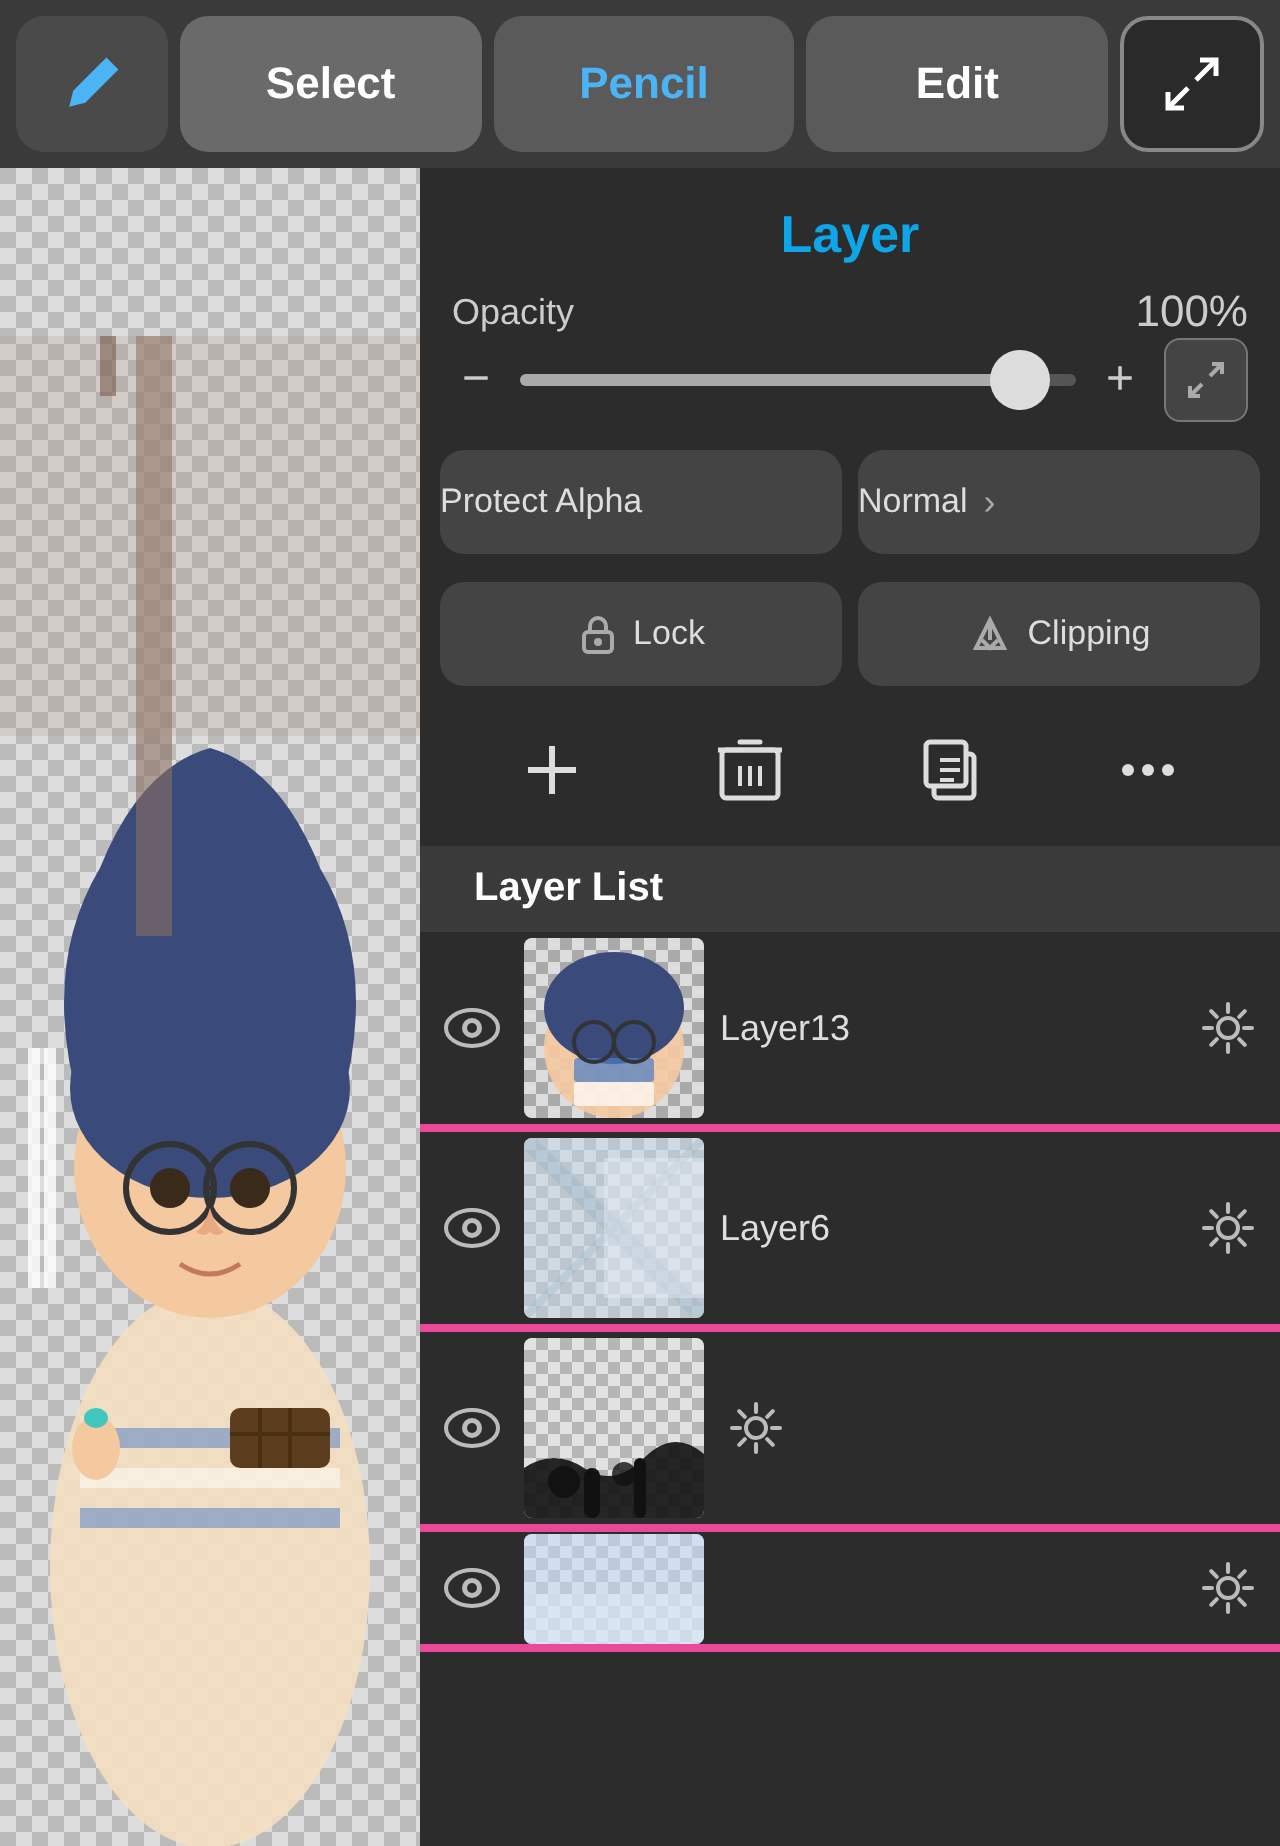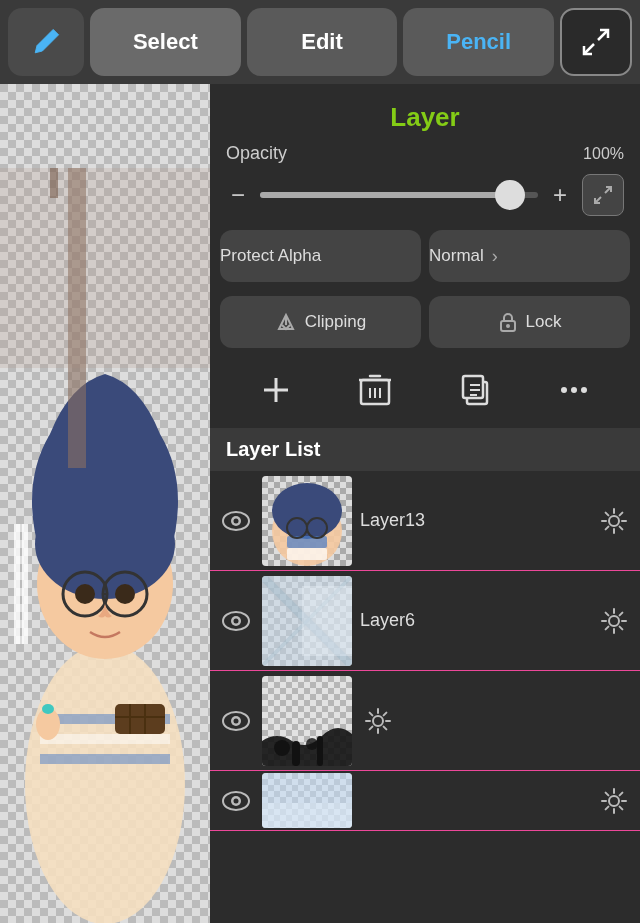--- a/index.html
+++ b/index.html
@@ -101,39 +101,38 @@
       display: flex;
       flex-direction: column;
     }
 
     
     .layer-header {
       text-align: center;
       padding: 18px 0 10px;
       font-size: 26px;
       font-weight: 600;
-      color: #84cc16;
+      color: #0ea5e9;
     }
 
     
     .opacity-section {
       padding: 0 16px 14px;
     }
     .opacity-row {
       display: flex;
       justify-content: space-between;
       align-items: center;
-      margin-bottom: 10px;
     }
     .opacity-label {
       font-size: 18px;
       color: #ccc;
     }
     .opacity-value {
-      font-size: 16px;
+      font-size: 22px;
       color: #ccc;
     }
     .slider-row {
       display: flex;
       align-items: center;
       gap: 10px;
     }
     .slider-minus, .slider-plus {
       font-size: 24px;
       color: #ccc;
@@ -241,30 +240,30 @@
       cursor: pointer;
     }
 
     
     .layer-list-section {
       flex: 1;
       overflow-y: auto;
     }
     .layer-list-header {
       background: #3a3a3a;
-      padding: 10px 16px;
+      padding: 10px 27px;
       font-size: 20px;
       font-weight: 700;
       color: #fff;
     }
     .layer-item {
       display: flex;
       align-items: center;
       height: 100px;
-      border-bottom: 1px solid #ec4899;
+      border-bottom: 4px solid #ec4899;
       background: #2c2c2c;
       gap: 8px;
       padding: 0 8px;
     }
     .layer-eye {
       width: 36px;
       height: 36px;
       display: flex;
       align-items: center;
       justify-content: center;
@@ -315,25 +314,25 @@
 
 <div class="toolbar">
   <button class="tool-icon-btn">
     <svg viewBox="0 0 40 40" fill="none" xmlns="http://www.w3.org/2000/svg">
       <path d="M8 32L10 24L28 6L34 12L16 30L8 32Z" fill="#4ab4f5" stroke="#4ab4f5" stroke-width="1"></path>
     </svg>
   </button>
   <button class="toolbar-btn selected">
     <span>Select</span>
   </button>
+  <button class="toolbar-btn active">
+    <span>Pencil</span>
+  </button>
   <button class="toolbar-btn">
     <span>Edit</span>
-  </button>
-  <button class="toolbar-btn active">
-    <span>Pencil</span>
   </button>
   <div class="expand-btn">
     <svg width="32" height="32" viewBox="0 0 32 32" fill="none">
       <polyline points="20,4 28,4 28,12" stroke="#fff" stroke-width="2.5" fill="none"></polyline>
       <polyline points="12,28 4,28 4,20" stroke="#fff" stroke-width="2.5" fill="none"></polyline>
       <line x1="28" y1="4" x2="18" y2="14" stroke="#fff" stroke-width="2.5"></line>
       <line x1="4" y1="28" x2="14" y2="18" stroke="#fff" stroke-width="2.5"></line>
     </svg>
   </div>
 </div>
@@ -426,34 +425,34 @@
       <span>Protect Alpha</span>
     </button>
     <button class="mode-btn mode-btn-normal">
       <span>Normal</span>
       <span class="chevron">›</span>
     </button>
   </div>
 
   <div class="clip-row">
     <button class="clip-btn">
+      <svg width="20" height="22" viewBox="0 0 20 22" fill="none">
+        <rect x="3" y="10" width="14" height="10" rx="2" stroke="#aaa" stroke-width="2" fill="none"></rect>
+        <path d="M6 10V7a4 4 0 0 1 8 0v3" stroke="#aaa" stroke-width="2" fill="none"></path>
+        <circle cx="10" cy="15" r="2" fill="#aaa"></circle>
+      </svg>
+      <span>Lock</span>
+    </button>
+    <button class="clip-btn">
       <svg width="22" height="22" viewBox="0 0 22 22" fill="none">
         <polygon points="11,4 4,18 18,18" fill="none" stroke="#aaa" stroke-width="2"></polygon>
         <line x1="11" y1="4" x2="11" y2="14" stroke="#aaa" stroke-width="2"></line>
         <polyline points="7,14 11,18 15,14" fill="none" stroke="#aaa" stroke-width="2"></polyline>
       </svg>
       <span>Clipping</span>
-    </button>
-    <button class="clip-btn">
-      <svg width="20" height="22" viewBox="0 0 20 22" fill="none">
-        <rect x="3" y="10" width="14" height="10" rx="2" stroke="#aaa" stroke-width="2" fill="none"></rect>
-        <path d="M6 10V7a4 4 0 0 1 8 0v3" stroke="#aaa" stroke-width="2" fill="none"></path>
-        <circle cx="10" cy="15" r="2" fill="#aaa"></circle>
-      </svg>
-      <span>Lock</span>
     </button>
   </div>
 
   <div class="action-row">
     <div class="action-icon">
       <svg width="36" height="36" viewBox="0 0 36 36" fill="none">
         <line x1="18" y1="6" x2="18" y2="30" stroke="#ddd" stroke-width="3"></line>
         <line x1="6" y1="18" x2="30" y2="18" stroke="#ddd" stroke-width="3"></line>
       </svg>
     </div>

